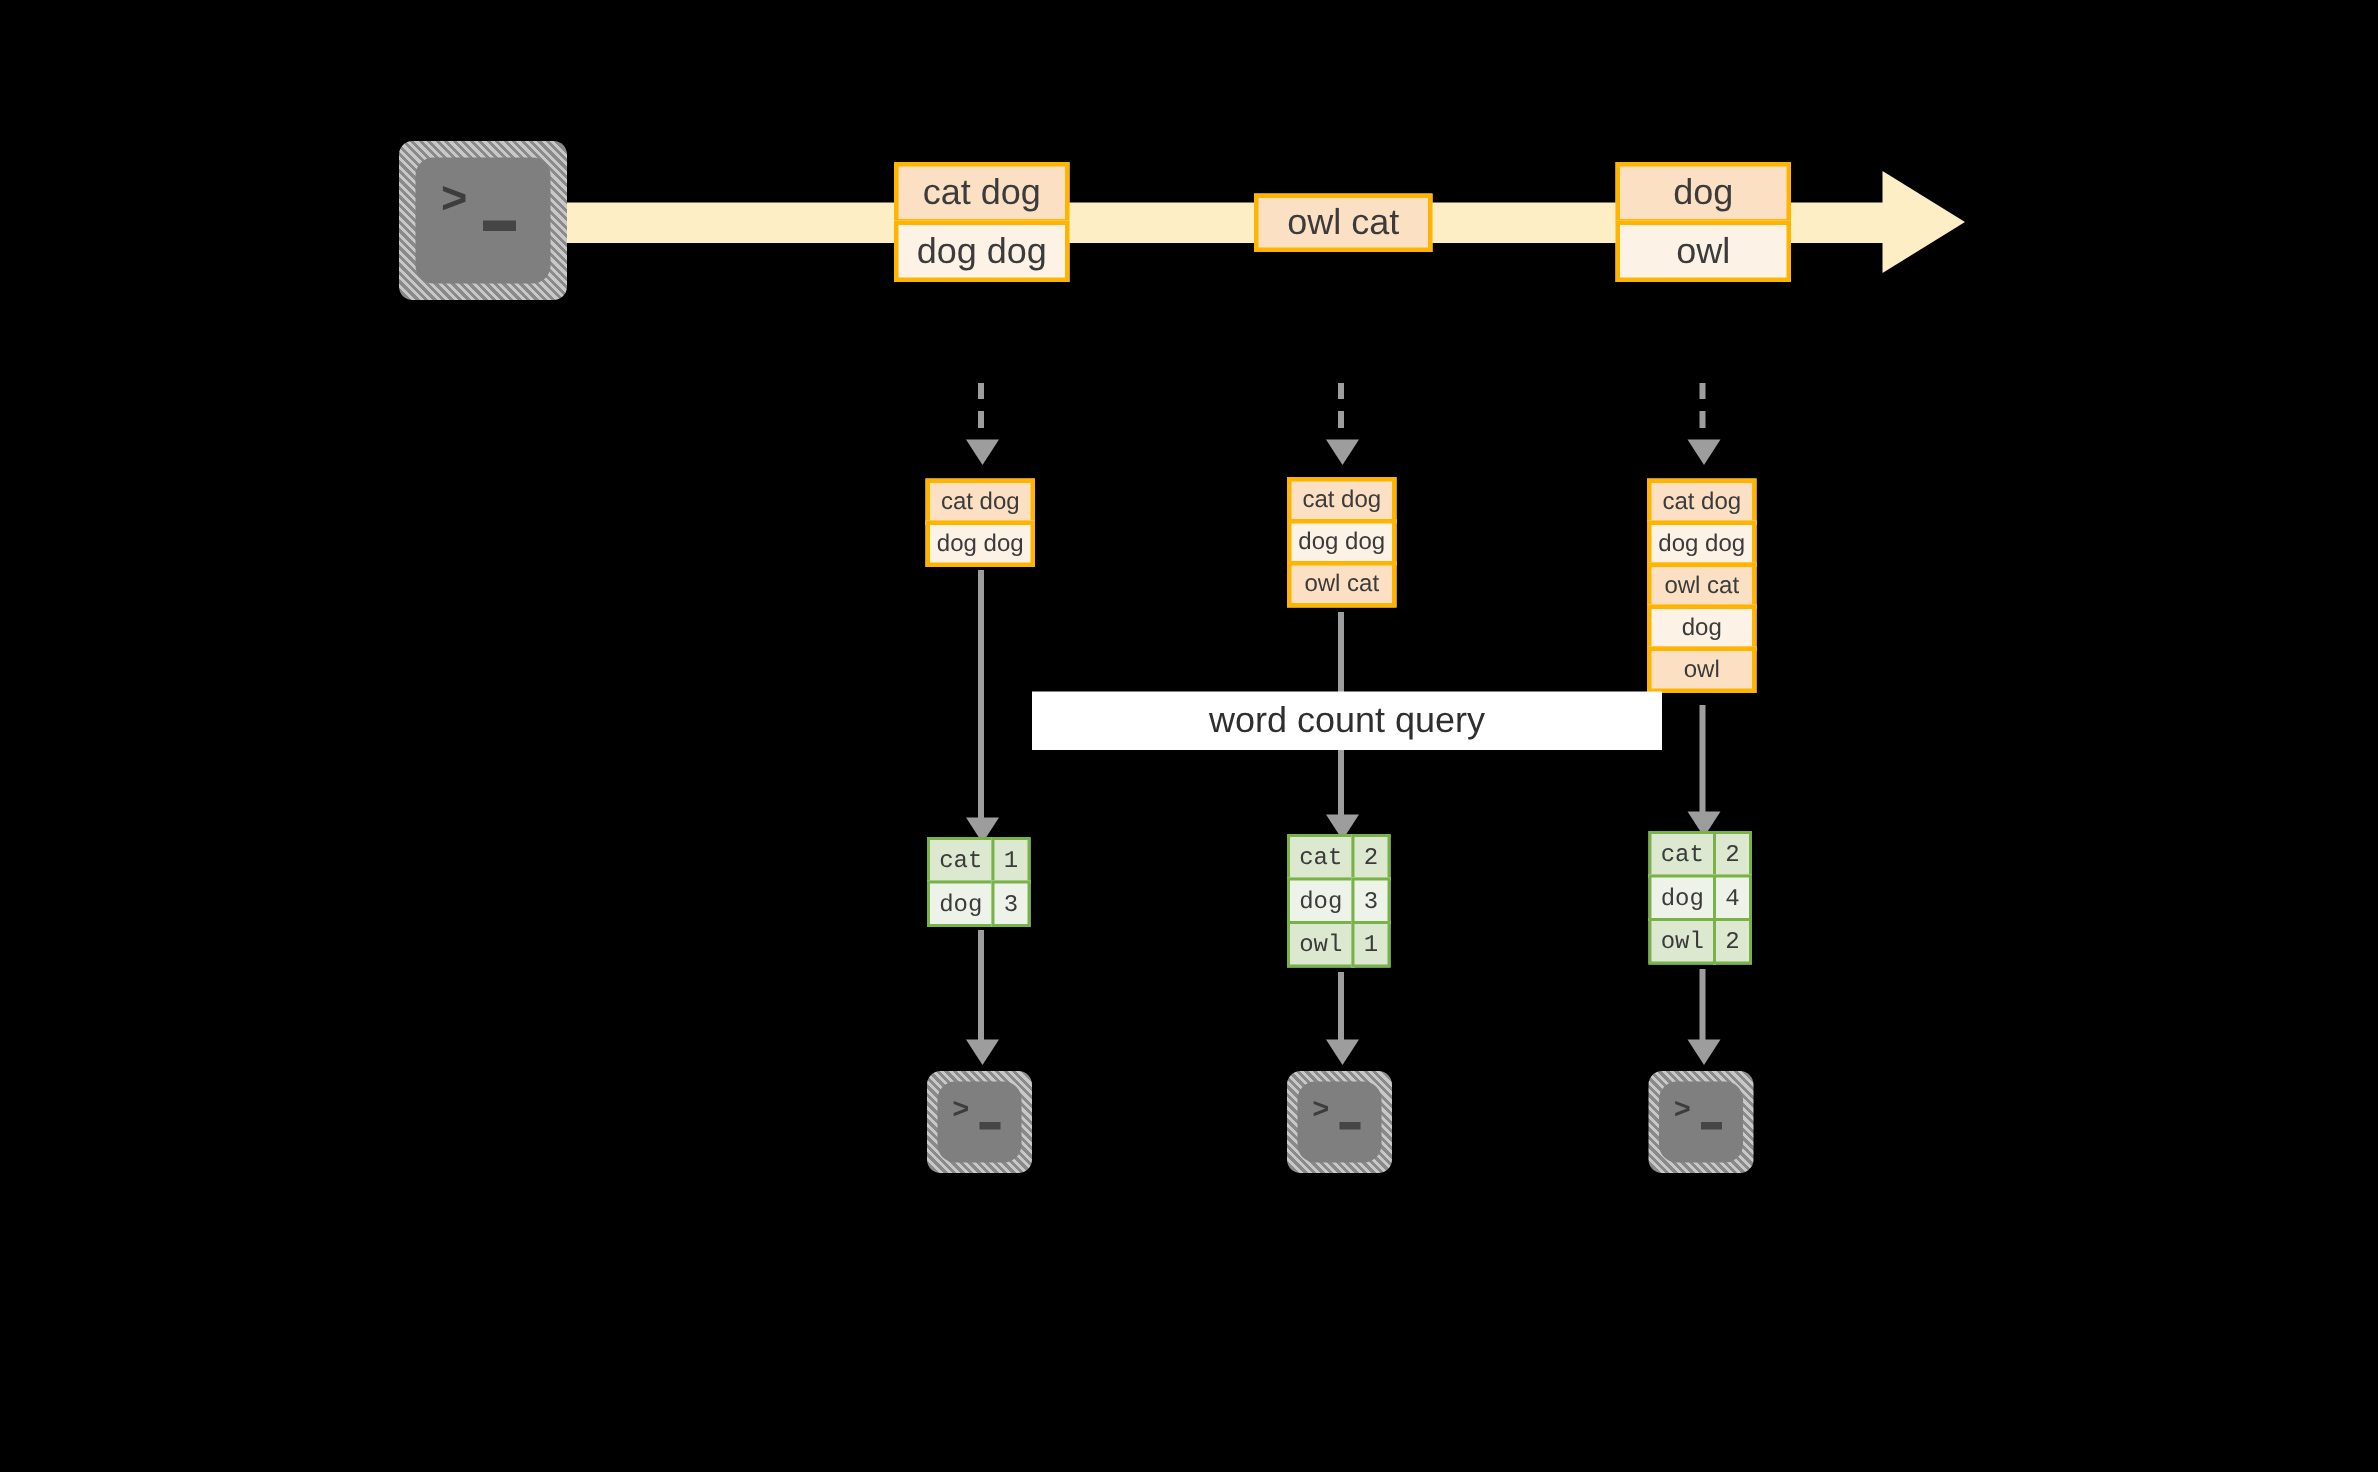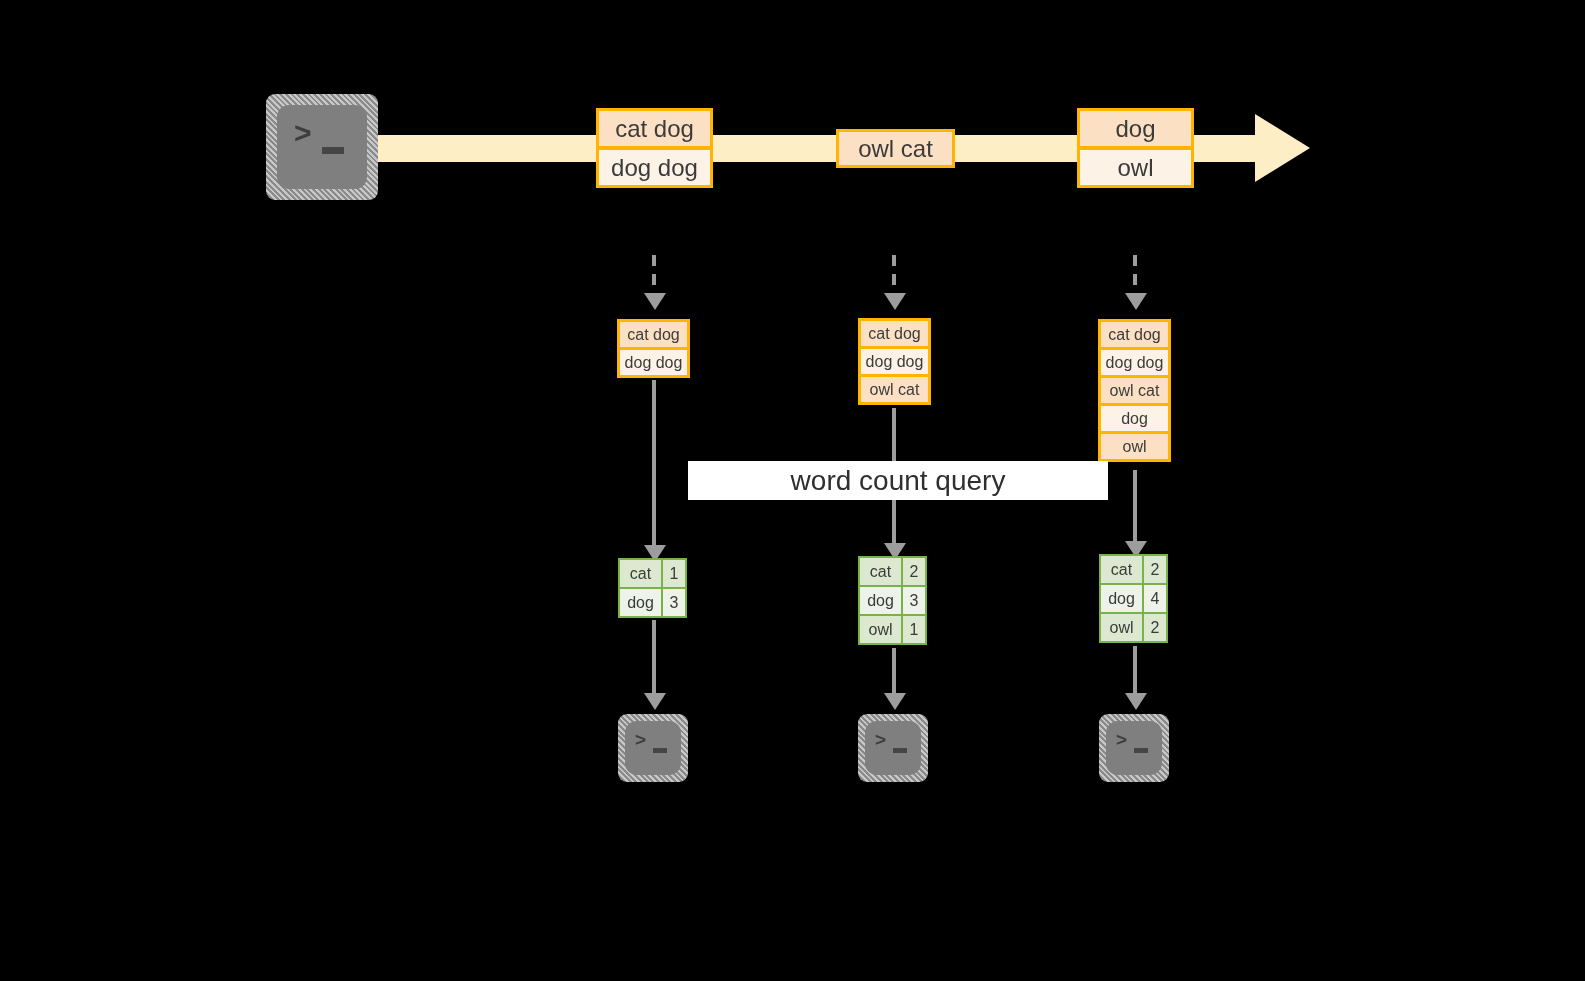--- a/index.html
+++ b/index.html
@@ -27,21 +27,21 @@
   .rec{position:absolute;border:3px solid #ffb400;box-sizing:border-box;
        display:flex;align-items:center;justify-content:center;
        color:#3b3b3b;white-space:nowrap;}
   .rec.dark{background:#fbe0c4;}
   .rec.light{background:#fdf2e6;}
   .stack{position:absolute;}
   .stack .rec{position:relative;}
 
   
   .gtbl{position:absolute;display:flex;flex-direction:column;}
-  .grow{display:flex;}
+  .grow{display:flex;font-family:Liberation Mono, monospace;}
   .gcell{border:2px solid #79b348;box-sizing:border-box;
       display:flex;align-items:center;justify-content:center;color:#3b3b3b;}
   .gcell.dark{background:#dde8d0;}
   .gcell.light{background:#eef3e9;}
 
   
   .vline{position:absolute;background:#9d9d9d;width:4px;}
   .vdash{position:absolute;width:4px;
       background:repeating-linear-gradient(to bottom,#9d9d9d 0 11px,transparent 11px 19px);}
   .vhead{position:absolute;width:0;height:0;
@@ -178,15 +178,15 @@
   <div class="vhead" style="left:1125px;top:693px;"></div>
 
   <div class="term" style="left:1099px;top:714px;width:70px;height:68px;">
     <div class="hatch"></div>
     <div class="face" style="left:7px;top:7px;width:56px;height:54px;"></div>
     <div class="chev" style="left:17px;top:16px;font-size:19px;">&gt;</div>
     <div class="dash" style="left:35px;top:34px;width:14px;height:5px;"></div>
   </div>
 
   <div class="qband" style="left:688px;top:461px;width:420px;height:39px;"></div>
-  <div class="qlabel" style="left:688px;top:461px;width:420px;height:39px;font-size:28px;">word count query</div>
+  <div class="qlabel" style="left:688px;top:461px;width:420px;height:39px;font-size:24px;">word count query</div>
 
 </div>
 
 </body></html>

